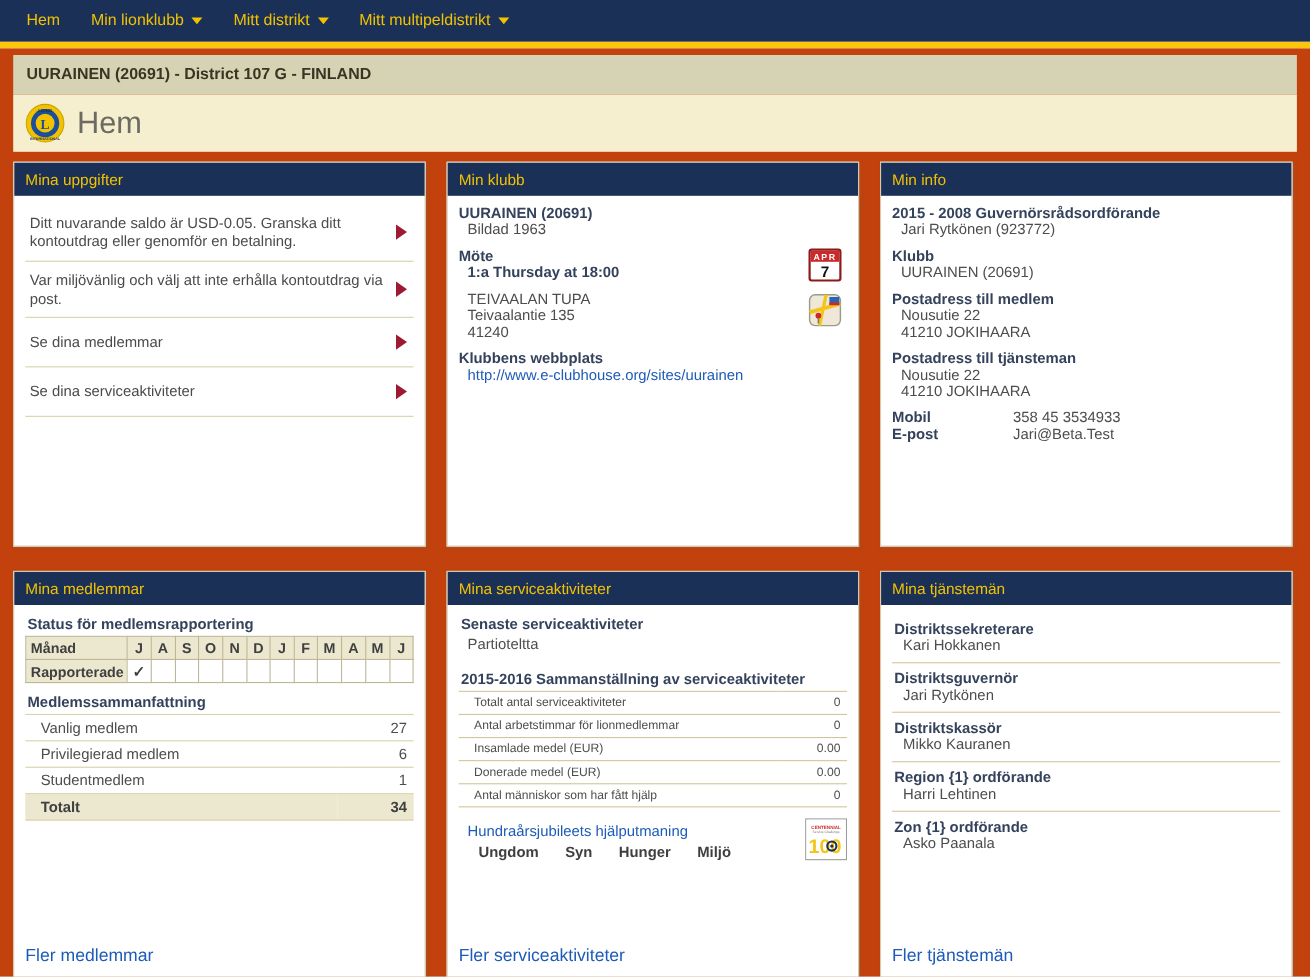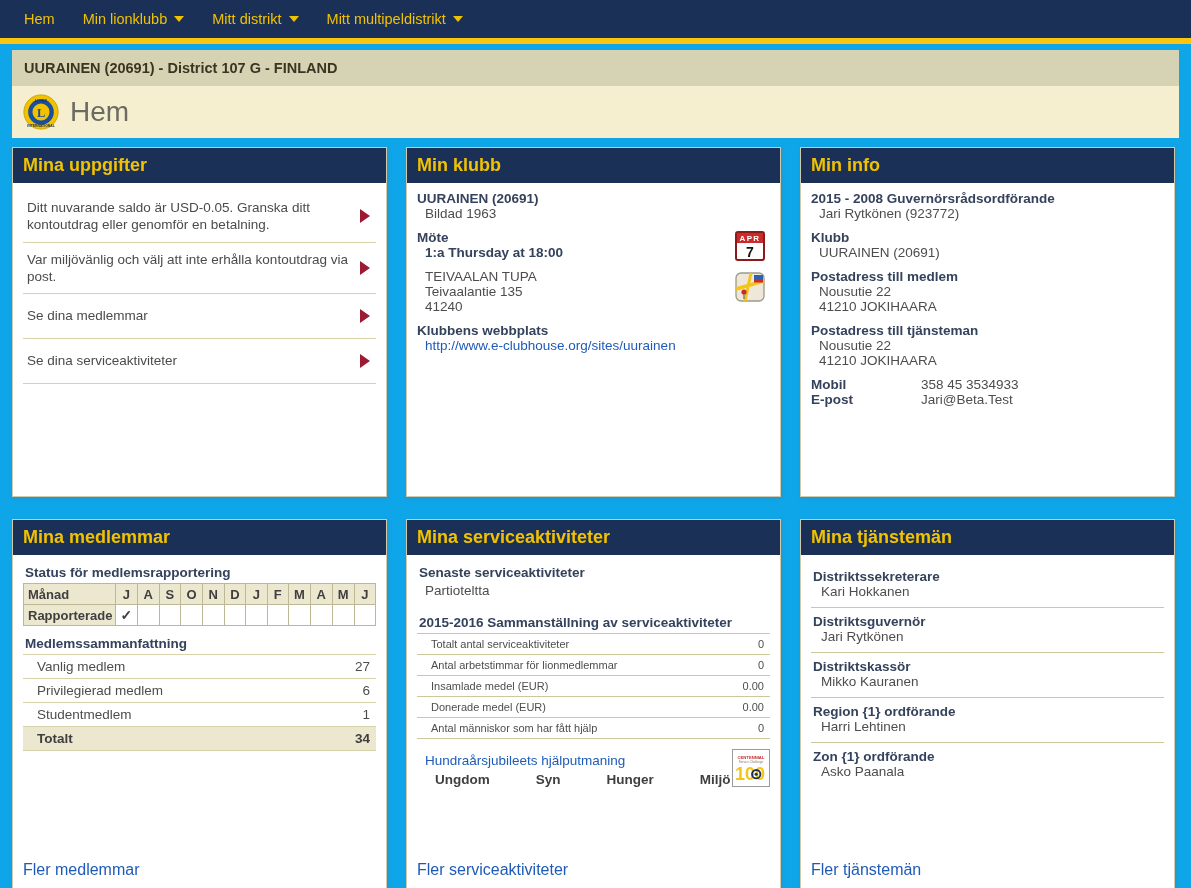--- a/index.html
+++ b/index.html
@@ -33,21 +33,21 @@
     width: 0; height: 0;
     border-left: 5px solid transparent;
     border-right: 5px solid transparent;
     border-top: 6px solid #f2c200;
     display: inline-block;
   }
   #navstripe { height: 6px; background: #fcc60e; }
 
   
   #shell {
-    background: #0ea5e9;
+    background: #c2410c;
     padding: 6px 0 15px 0;
     height: 844px;
   }
   #crumbbar {
     margin: 0 12px;
     background: #d6d2b4;
     height: 36px;
     display: flex;
     align-items: center;
     padding-left: 12px;
@@ -83,22 +83,22 @@
   .card {
     background: #ffffff;
     border: 1px solid #cfcab0;
     box-shadow: 1px 1px 3px rgba(120,115,90,.35);
     display: flex;
     flex-direction: column;
   }
   .card-hd {
     background: #1b3057;
     color: #f2c200;
-    font-size: 18px;
-    font-weight: bold;
+    font-size: 14px;
+    font-weight: normal;
     padding: 7px 10px;
   }
   .card-bd {
     padding: 8px 10px 8px 10px;
     font-size: 13.5px;
     color: #4a4a4a;
     flex: 1 1 auto;
   }
 
   
@@ -169,21 +169,21 @@
   table.svc td {
     border-top: 1px solid #cfc79c;
     padding: 4px 4px 4px 14px;
     color: #4d4d4d;
   }
   table.svc tr:last-child td { border-bottom: 1px solid #cfc79c; }
   table.svc td.num { text-align: right; padding-right: 6px; }
 
   .cent-row { display: flex; justify-content: space-between; align-items: flex-end; margin-top: 10px; }
   .cent-left { flex: 1 1 auto; }
-  .cent-cats { display: flex; gap: 46px; font-weight: bold; color: #3f3f3f; font-size: 13.5px; padding-left: 18px; margin-top: 4px; }
+  .cent-cats { display: flex; gap: 24px; font-weight: bold; color: #3f3f3f; font-size: 13.5px; padding-left: 18px; margin-top: 4px; }
   .cent-badge { width: 38px; height: 38px; border: 1px solid #9a9a9a; background:#fff; flex:0 0 38px; }
 
   
   .off-block { border-bottom: 1px solid #cfc79c; padding: 6px 2px 8px 2px; }
   .off-block:last-of-type { border-bottom: none; }
 
   .card-foot { padding: 6px 10px 9px 10px; }
 </style>
 </head>
 <body>

